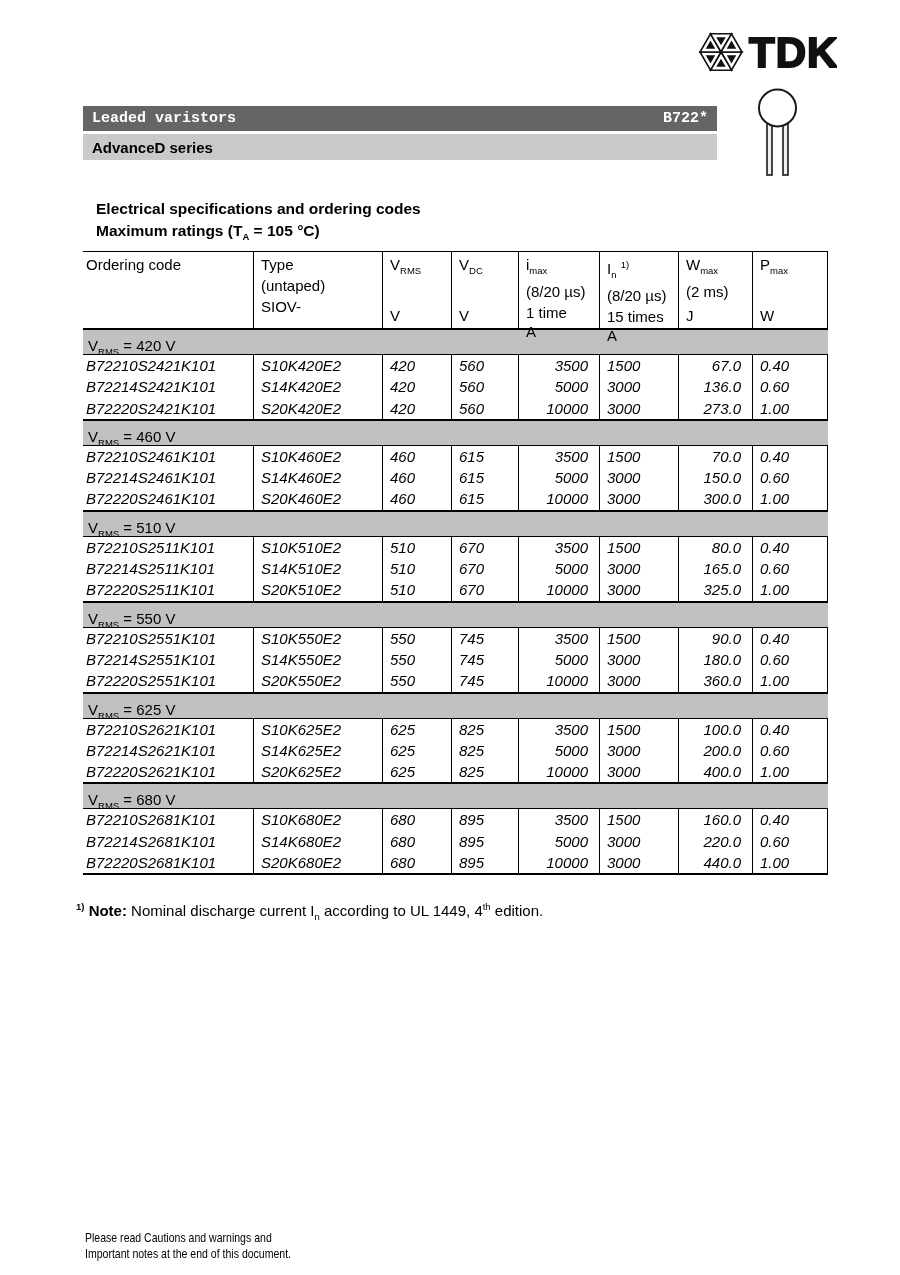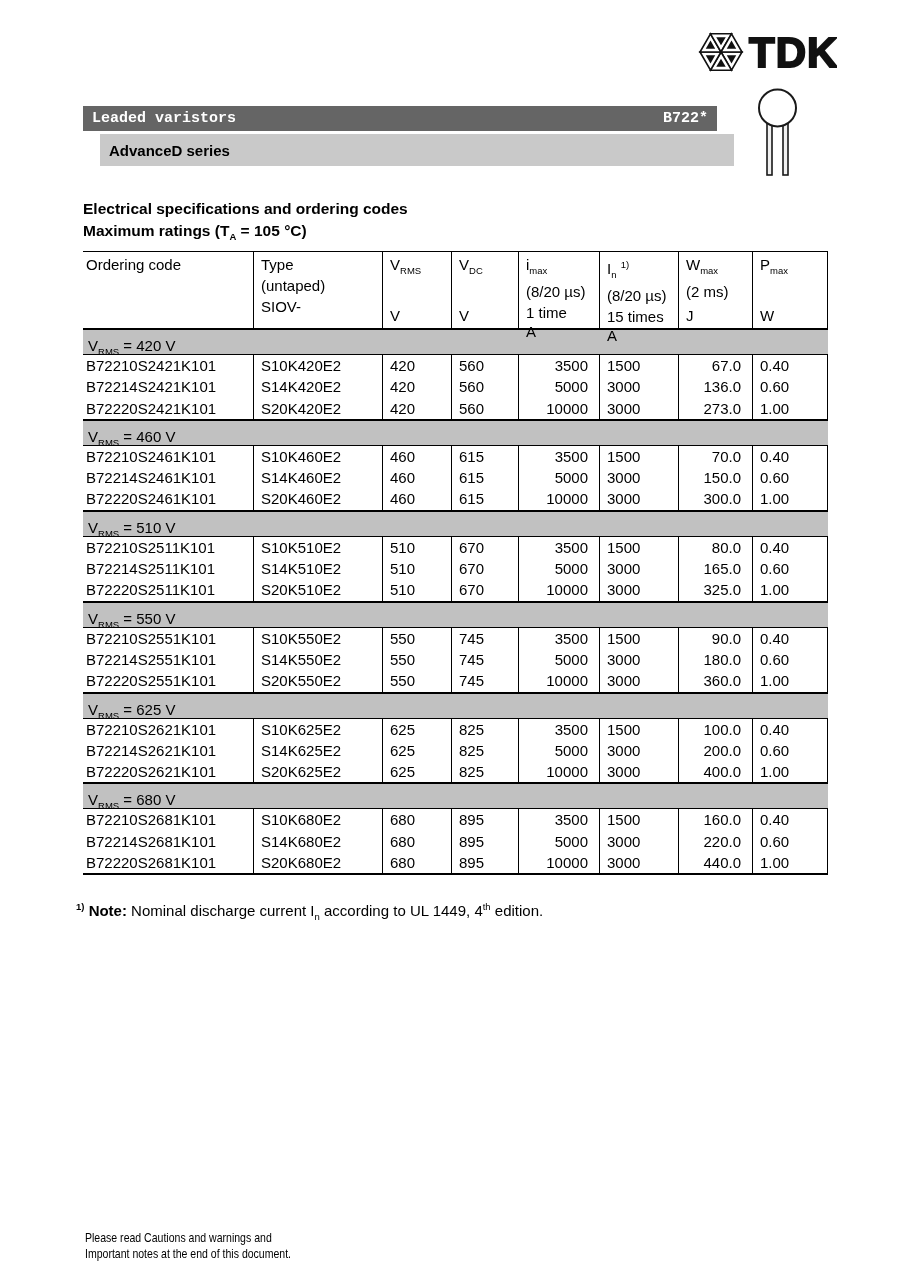--- a/index.html
+++ b/index.html
@@ -10,27 +10,27 @@
   }
   
   .logo { position:absolute; left:697px; top:26px; width:140px; height:52px; }
   
   .banner-dark {
     position:absolute; left:83px; top:106px; width:634px; height:25px;
     background:var(--banner-dark,#656565); color:#fff; font-weight:bold; font-size:15px;
     display:flex; align-items:center; justify-content:space-between; padding:0 9px;font-family:Liberation Mono, monospace;
   }
   .banner-light {
-    position:absolute; left:100px; top:134px; width:634px; height:32px;
+    position:absolute; left:83px; top:134px; width:634px; height:26px;
     background:var(--banner-light,#c9c9c9); color:#000; font-weight:bold; font-size:15px;
     display:flex; align-items:center; padding:0 9px;
   }
   .varistor { position:absolute; left:755px; top:88px; }
   
-  .titles { position:absolute; left:83px; top:200px; font-weight:bold; font-size:15.5px; }
+  .titles { position:absolute; left:96px; top:200px; font-weight:bold; font-size:15.5px; }
   .titles .t2 { margin-top:4px; }
   sub { font-size:9.5px; }
   sup { font-size:9.5px; }
   
   .vtable { position:absolute; left:83px; top:251px; width:745px; font-size:15px; }
   .thead {
     display:flex; height:79px; border-top:1px solid #000; border-bottom:2px solid #000;
   }
   .hcell {
     display:flex; flex-direction:column; justify-content:space-between;
@@ -44,21 +44,21 @@
   .c3 { width:67px; }
   .c4 { width:81px; }
   .c5 { width:79px; }
   .c6 { width:74px; }
   .c7 { width:75px; }
   .section-bar {
     height:25px; line-height:32px; background:var(--section-bg,#c1c1c1);
     border-bottom:1px solid #000; padding-left:5px; font-size:15px;
   }
   .group { border-bottom:2px solid #000; }
-  .row { display:flex; height:21.3px; }
+  .row { display:flex; height:21.3px;font-style:italic; }
   .cell {
     line-height:21.3px; border-right:1px solid #000; padding-left:7px;
     white-space:nowrap; overflow:hidden;
   }
   .cell.cc0 { padding-left:3px; }
   .cell.num { text-align:right; padding-left:0; padding-right:11px; }
   
   .note { position:absolute; left:76px; top:901px; font-size:15px; }
   .note .fnmark { font-weight:bold; }
   

